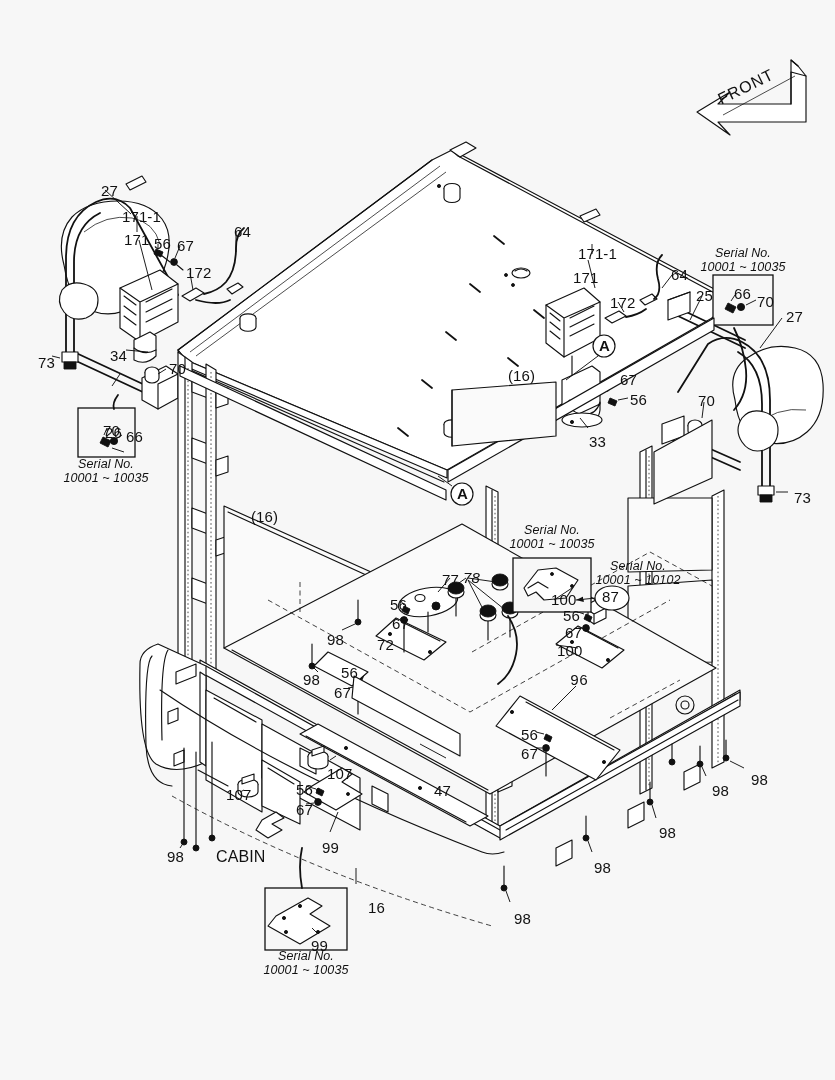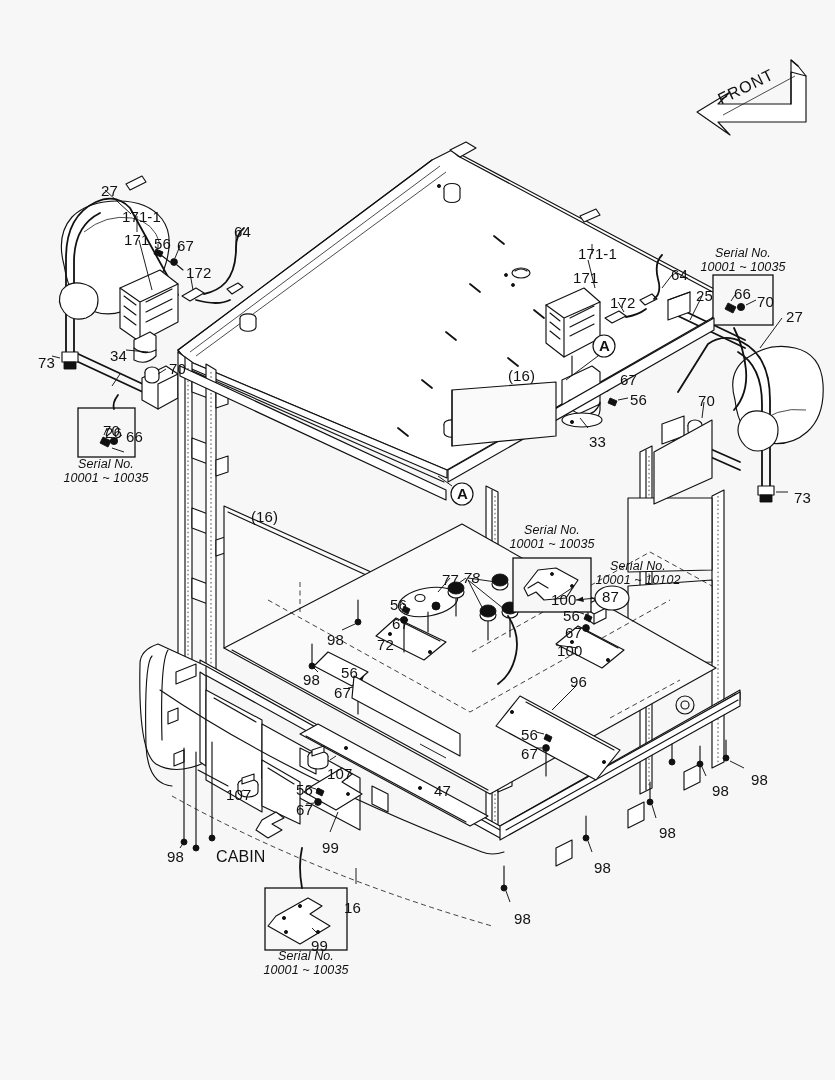--- a/index.html
+++ b/index.html
@@ -565,31 +565,31 @@
       <div class="lbl" style="left: 392px; top: 616px;">67</div>
       <div class="lbl" style="left: 377px; top: 637px;">72</div>
       <div class="lbl" style="left: 327px; top: 632px;">98</div>
       <div class="lbl" style="left: 341px; top: 665px;">56</div>
       <div class="lbl" style="left: 334px; top: 685px;">67</div>
       <div class="lbl" style="left: 303px; top: 672px;">98</div>
       <div class="lbl" style="left: 551px; top: 592px;">100</div>
       <div class="lbl" style="left: 563px; top: 608px;">56</div>
       <div class="lbl" style="left: 565px; top: 625px;">67</div>
       <div class="lbl" style="left: 557px; top: 643px;">100</div>
-      <div class="lbl" style="left: 570px; top: 674px;">96</div>
+      <div class="lbl" style="left: 570px; top: 674px; font-family: Liberation Mono, monospace;">96</div>
       <div class="lbl" style="left: 521px; top: 727px;">56</div>
       <div class="lbl" style="left: 521px; top: 746px;">67</div>
       <div class="lbl" style="left: 434px; top: 783px;">47</div>
       <div class="lbl" style="left: 327px; top: 766px;">107</div>
       <div class="lbl" style="left: 226px; top: 787px;">107</div>
       <div class="lbl" style="left: 296px; top: 782px;">56</div>
       <div class="lbl" style="left: 296px; top: 802px;">67</div>
       <div class="lbl" style="left: 322px; top: 840px;">99</div>
       <div class="lbl" style="left: 167px; top: 849px;">98</div>
-      <div class="lbl" style="left: 344px; top: 900px; text-align: right;">16</div>
+      <div class="lbl" style="left: 368px; top: 900px; text-align: right;">16</div>
       <div class="lbl" style="left: 311px; top: 938px;">99</div>
       <div class="lbl" style="left: 514px; top: 911px;">98</div>
       <div class="lbl" style="left: 594px; top: 860px;">98</div>
       <div class="lbl" style="left: 659px; top: 825px;">98</div>
       <div class="lbl" style="left: 712px; top: 783px;">98</div>
       <div class="lbl" style="left: 751px; top: 772px;">98</div>
     </div>
 
   <div class="lbl" style="left:457px;top:486px;font-weight:bold;">A</div>
   <div class="lbl" style="left:599px;top:338px;font-weight:bold;">A</div>

